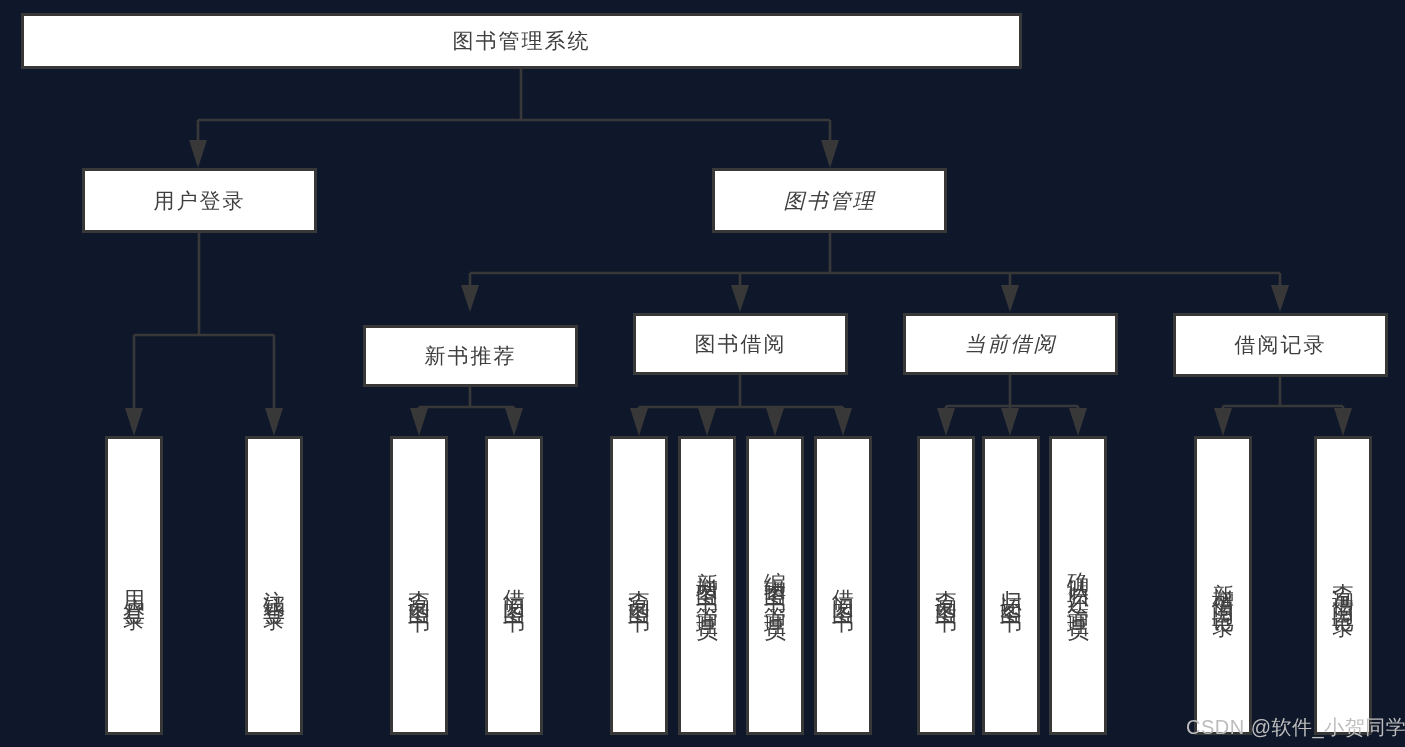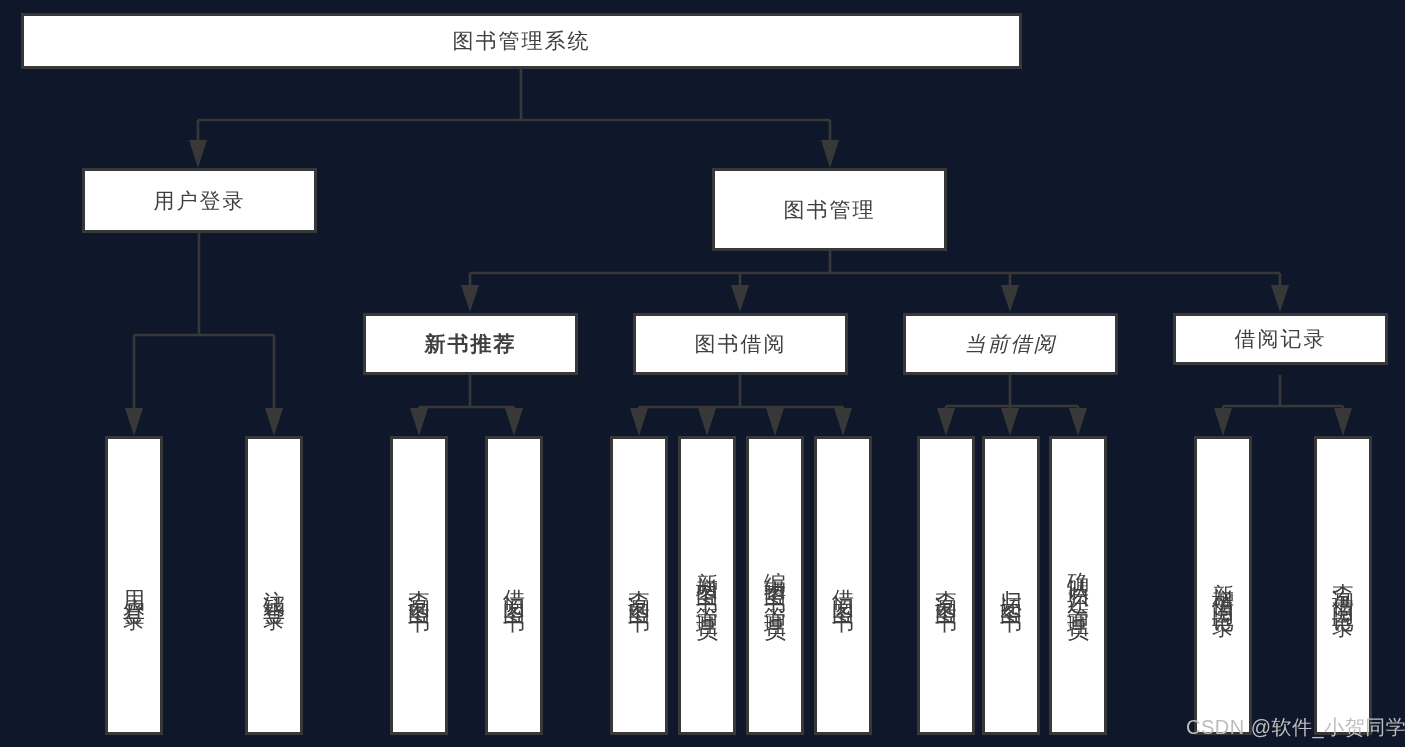--- a/index.html
+++ b/index.html
@@ -102,34 +102,34 @@
     </g>
   </svg>
 
   <div class="node h-node" style="left:21px; top:13px; width:1001px; height:56px;">
     <span>图书管理系统</span>
   </div>
 
   <div class="node h-node" style="left:82px; top:168px; width:235px; height:65px;">
     <span>用户登录</span>
   </div>
-  <div class="node h-node" style="left:712px; top:168px; width:235px; height:83px;">
+  <div class="node h-node" style="left:712px; top:168px; width:235px; height:65px;font-style:italic;">
     <span>图书管理</span>
   </div>
 
-  <div class="node h-node" style="left:363px; top:313px; width:215px; height:62px;font-weight:bold;">
+  <div class="node h-node" style="left:363px; top:325px; width:215px; height:62px;">
     <span>新书推荐</span>
   </div>
   <div class="node h-node" style="left:633px; top:313px; width:215px; height:62px;">
     <span>图书借阅</span>
   </div>
   <div class="node h-node" style="left:903px; top:313px; width:215px; height:62px;font-style:italic;">
     <span>当前借阅</span>
   </div>
-  <div class="node h-node" style="left:1173px; top:313px; width:215px; height:52px;">
+  <div class="node h-node" style="left:1173px; top:313px; width:215px; height:64px;">
     <span>借阅记录</span>
   </div>
 
   <div class="node v-node" style="left:105px; top:436px; width:58px; height:299px;">
     <span class="v-label">用户登录</span>
   </div>
   <div class="node v-node" style="left:245px; top:436px; width:58px; height:299px;">
     <span class="v-label">注销登录</span>
   </div>
 

